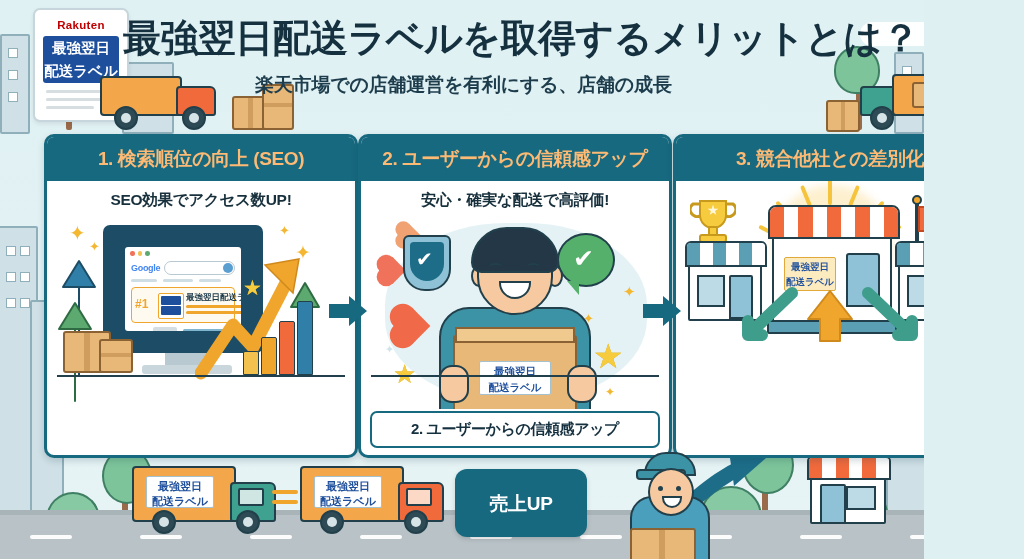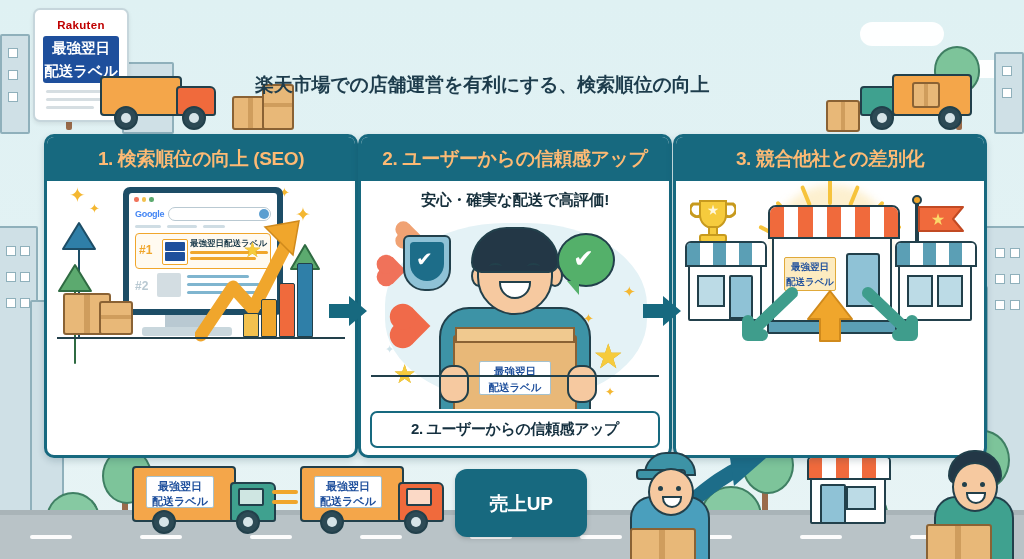--- a/index.html
+++ b/index.html
@@ -3,21 +3,21 @@
 <meta charset="utf-8">
 <title>最強翌日配送ラベルを取得するメリットとは？</title>
 <style>
   html,body{margin:0;padding:0;}
   body{
     width:1024px;height:559px;overflow:hidden;
     font-family:"Liberation Sans","DejaVu Sans",sans-serif;
     background:#dff0f2;
     position:relative;
   }
-  .stage{position:absolute;inset:0;width:1024px;height:559px;overflow:hidden;}
+  .stage{position:absolute;inset:0;width:924px;height:559px;overflow:hidden;}
 
   
   .sky{position:absolute;left:0;top:0;width:1024px;height:559px;
        background:linear-gradient(#dff1f3 0%,#e3f2f4 55%,#e8f4f5 100%);}
   .cloud{position:absolute;background:#ffffff;border-radius:50px;opacity:.95;}
   .cloud:before,.cloud:after{content:"";position:absolute;background:#fff;border-radius:50%;}
   .road{position:absolute;left:0;bottom:0;width:1024px;height:44px;background:#b9c3c7;}
   .road-top{position:absolute;left:0;bottom:44px;width:1024px;height:5px;background:#a9b4b8;}
   .dash{position:absolute;bottom:20px;height:4px;background:#ffffff;border-radius:2px;opacity:.95;}
   .bldg{position:absolute;bottom:49px;background:#cfe0e6;border:2px solid #8fb0bb;border-radius:2px;}
@@ -67,22 +67,22 @@
   .card-art{position:relative;height:190px;overflow:hidden;}
   .card-cap{position:absolute;left:9px;right:9px;bottom:7px;height:33px;
             background:#ffffff;border:2px solid #17697f;border-radius:7px;
             display:flex;align-items:center;justify-content:center;}
   .card-cap span{color:#15303f;font-size:15px;font-weight:bold;letter-spacing:-.4px;white-space:nowrap;}
 
   .arrow-link{position:absolute;top:160px;width:42px;height:34px;z-index:19;}
   .arrow-link.a1{left:327px;} .arrow-link.a2{left:641px;}
 
   
-  .monitor{position:absolute;left:76px;top:6px;width:160px;height:128px;
-           background:#1d4d66;border-radius:7px;padding:6px;box-sizing:border-box;}
+  .monitor{position:absolute;left:56px;top:6px;width:160px;height:128px;
+           background:#1d4d66;border-radius:7px;padding:22px;box-sizing:border-box;}
   .screen{width:100%;height:100%;background:#fff;border-radius:3px;position:relative;overflow:hidden;}
   .dots{position:absolute;left:5px;top:4px;display:flex;gap:3px;}
   .dots i{width:4.5px;height:4.5px;border-radius:50%;display:block;}
   .gbar{position:absolute;left:6px;top:14px;right:6px;height:14px;display:flex;align-items:center;gap:4px;}
   .glogo{font-size:9px;font-weight:bold;letter-spacing:-.3px;}
   .gsearch{flex:1;height:12px;border:1px solid #b9c9d2;border-radius:7px;position:relative;}
   .gsearch i{position:absolute;right:1px;top:1px;width:10px;height:10px;border-radius:50%;background:#5b9ed0;}
   .sline{position:absolute;height:3px;background:#cfdde4;border-radius:2px;}
   .res1{position:absolute;left:6px;top:40px;right:6px;height:34px;border:1.5px solid #f0a62c;
         border-radius:4px;background:#fffaf0;}
@@ -264,21 +264,22 @@
           <i></i>
         </div>
     </div>
     <div class="pkg" style="left:232px;top:96px;width:34px;height:30px;">
       <div class="tape" style="left:14px;top:0;width:5px;height:30px;"></div>
     </div>
     <div class="pkg" style="left:262px;top:84px;width:28px;height:42px;">
       <div class="tape" style="left:0;top:17px;width:28px;height:4px;"></div>
     </div>
 
-    <div class="subtitle">楽天市場での店舗運営を有利にする、検索順位の向上</div>
+    <div class="title">最強翌日配送ラベルを取得するメリットとは？</div>
+    <div class="subtitle">楽天市場での店舗運営を有利にする、店舗の成長</div>
 
     <div class="truck" style="left:860px;top:74px;width:130px;height:56px;">
       <div class="cab" style="left:0;top:12px;width:34px;height:26px;background:#3fa18f;"></div>
       <div class="body" style="left:32px;top:0;width:76px;height:38px;background:#f4a64a;"></div>
       <div class="wheel" style="left:10px;top:32px;">
           <i></i>
         </div>
       <div class="wheel" style="left:78px;top:32px;">
           <i></i>
         </div>
@@ -289,20 +290,23 @@
     <div class="pkg" style="left:826px;top:100px;width:30px;height:28px;">
       <div class="tape" style="left:13px;top:0;width:4px;height:28px;"></div>
     </div>
   </div>
 
   <div class="cards">
 
     <div class="card c1">
       <div class="card-hd">
         <span>1. 検索順位の向上 (SEO)</span>
+      </div>
+      <div class="card-sub">
+        <span>SEO効果でアクセス数UP!</span>
       </div>
       <div class="card-art">
 
         <div class="sparkle" style="left:22px;top:2px;font-size:20px;">✦</div>
         <div class="sparkle" style="left:42px;top:20px;font-size:13px;">✦</div>
         <div class="sparkle" style="left:232px;top:4px;font-size:13px;">✦</div>
         <div class="sparkle" style="left:248px;top:22px;font-size:19px;">✦</div>
 
         <svg width="70" height="130" viewBox="0 0 70 130" style="position:absolute;left:8px;top:28px;">
           <path d="M24 128 L24 40 L8 40 L24 14 L40 40 L24 40 Z" fill="#2f7fa8" stroke="#1d4d66" stroke-width="2" stroke-linejoin="round"></path>

